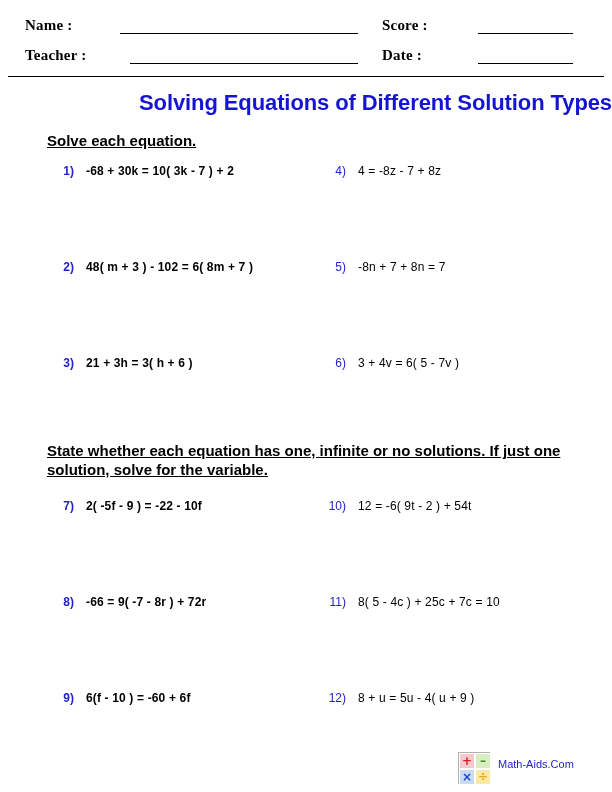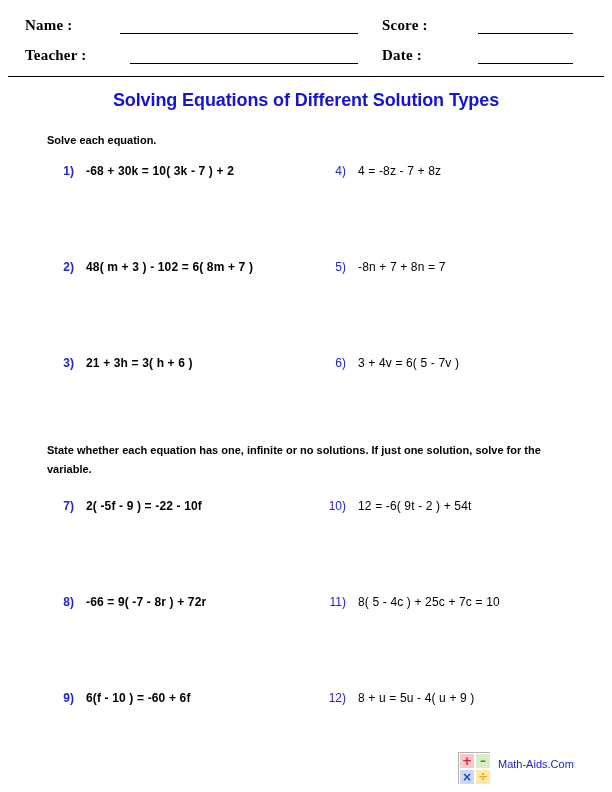--- a/index.html
+++ b/index.html
@@ -53,35 +53,36 @@
     width: 596px;
     height: 0;
     border-bottom: 1.6px solid #000;
   }
 
   
   #title {
     position: absolute;
     left: 0; top: 90px;
     width: 612px;
-    text-align: center;
-    font-size: 18px;
+    text-align: right;
+    font-size: 22px;
     font-weight: bold;
     color: #1414d2;
     letter-spacing: -0.1px;
     white-space: nowrap;
   }
 
   
   .section-instruction {
     position: absolute;
-    font-size: 11px;
+    font-size: 15px;
     font-weight: bold;
     color: #000;
     line-height: 19px;
+    text-decoration: underline;
   }
   #instr-1 { left: 47px; top: 131px; width: 520px; }
   #instr-2 { left: 47px; top: 441px; width: 520px; }
 
   
   .problem {
     position: absolute;
     height: 20px;
     white-space: nowrap;
   }

